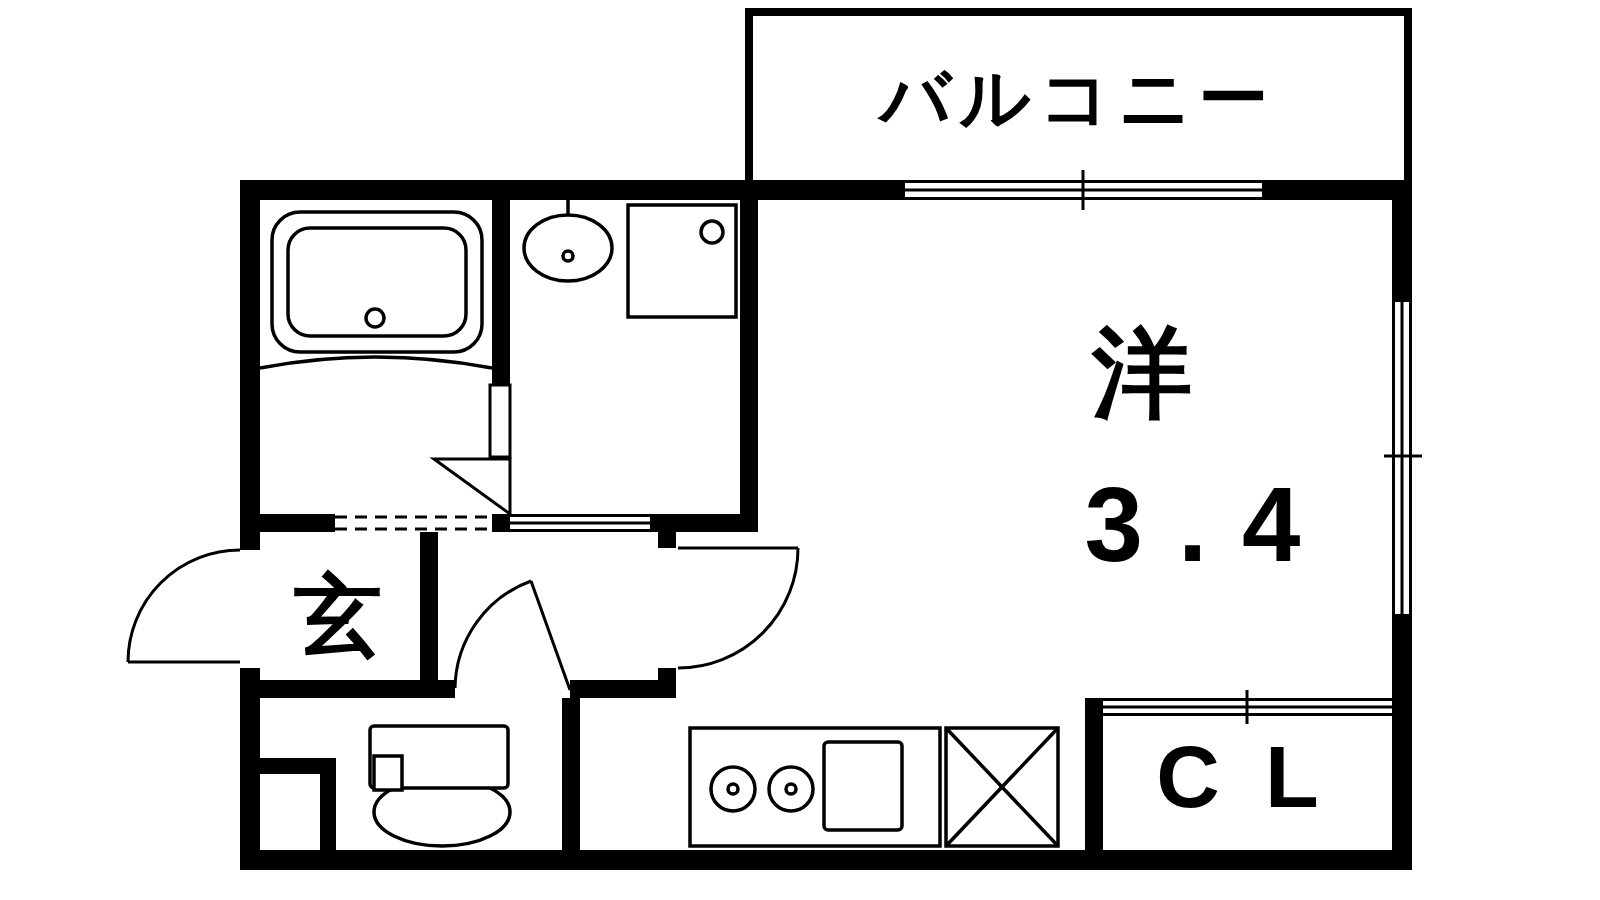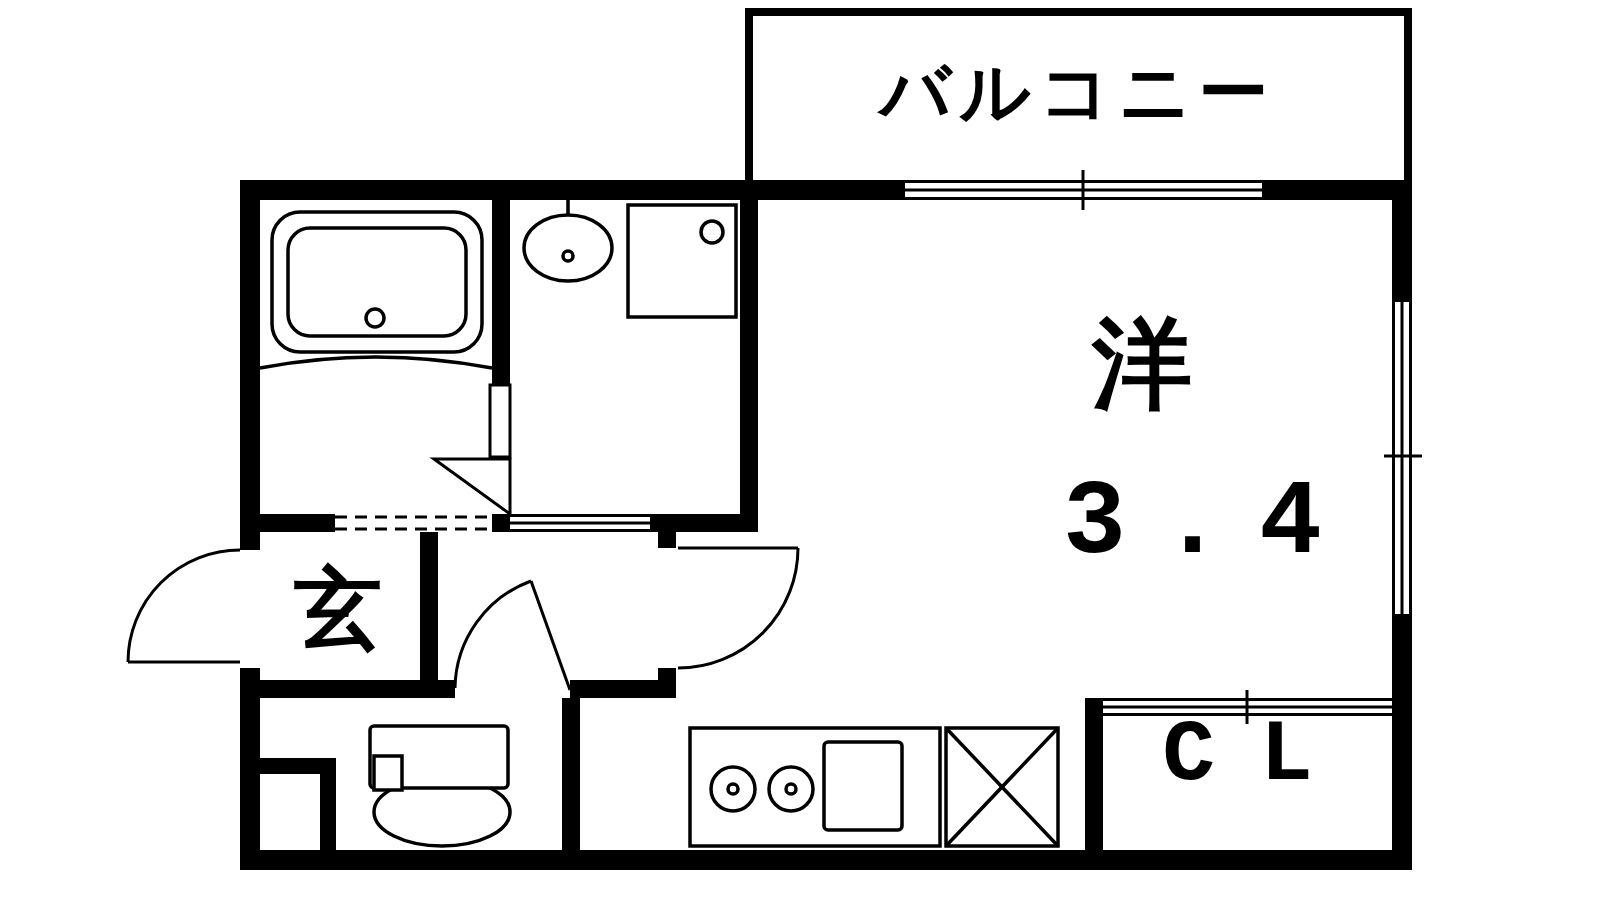--- a/index.html
+++ b/index.html
@@ -1,18 +1,18 @@
 <!DOCTYPE html>
 <html><head>
 <meta charset="utf-8">
 <style>
   html,body{margin:0;padding:0;background:#ffffff;}
   #stage{
     position:relative;width:1600px;height:900px;background:#ffffff;overflow:hidden;
-    font-family:Liberation Mono, monospace;
+    font-family:Liberation Sans, sans-serif;
   }
   #plan-svg{position:absolute;left:0;top:0;}
   .plan-label{
     position:absolute;transform:translate(-50%,-50%);
     color:#000;font-weight:bold;white-space:nowrap;line-height:1;
   }
   .lbl-balcony{font-size:70px;letter-spacing:8px;}
   .lbl-room{font-size:100px;}
   .lbl-size{font-size:105px;letter-spacing:35px;}
   .lbl-genkan{font-size:88px;}
@@ -158,15 +158,15 @@
   </svg>
 
   <div class="plan-label lbl-balcony" style="left:1078px;top:98px;">バルコニー</div>
 
   <div class="plan-label lbl-room" style="left:1142px;top:372px;">洋</div>
 
   <div class="plan-label lbl-size" style="left:1210px;top:524px;">3.4</div>
 
   <div class="plan-label lbl-genkan" style="left:338px;top:616px;">玄</div>
 
-  <div class="plan-label lbl-closet" style="left:1260px;top:756px;text-align:right;">CL</div>
+  <div class="plan-label lbl-closet" style="left:1260px;top:777px;text-align:right;">CL</div>
 
 </div>
 
 </body></html>

